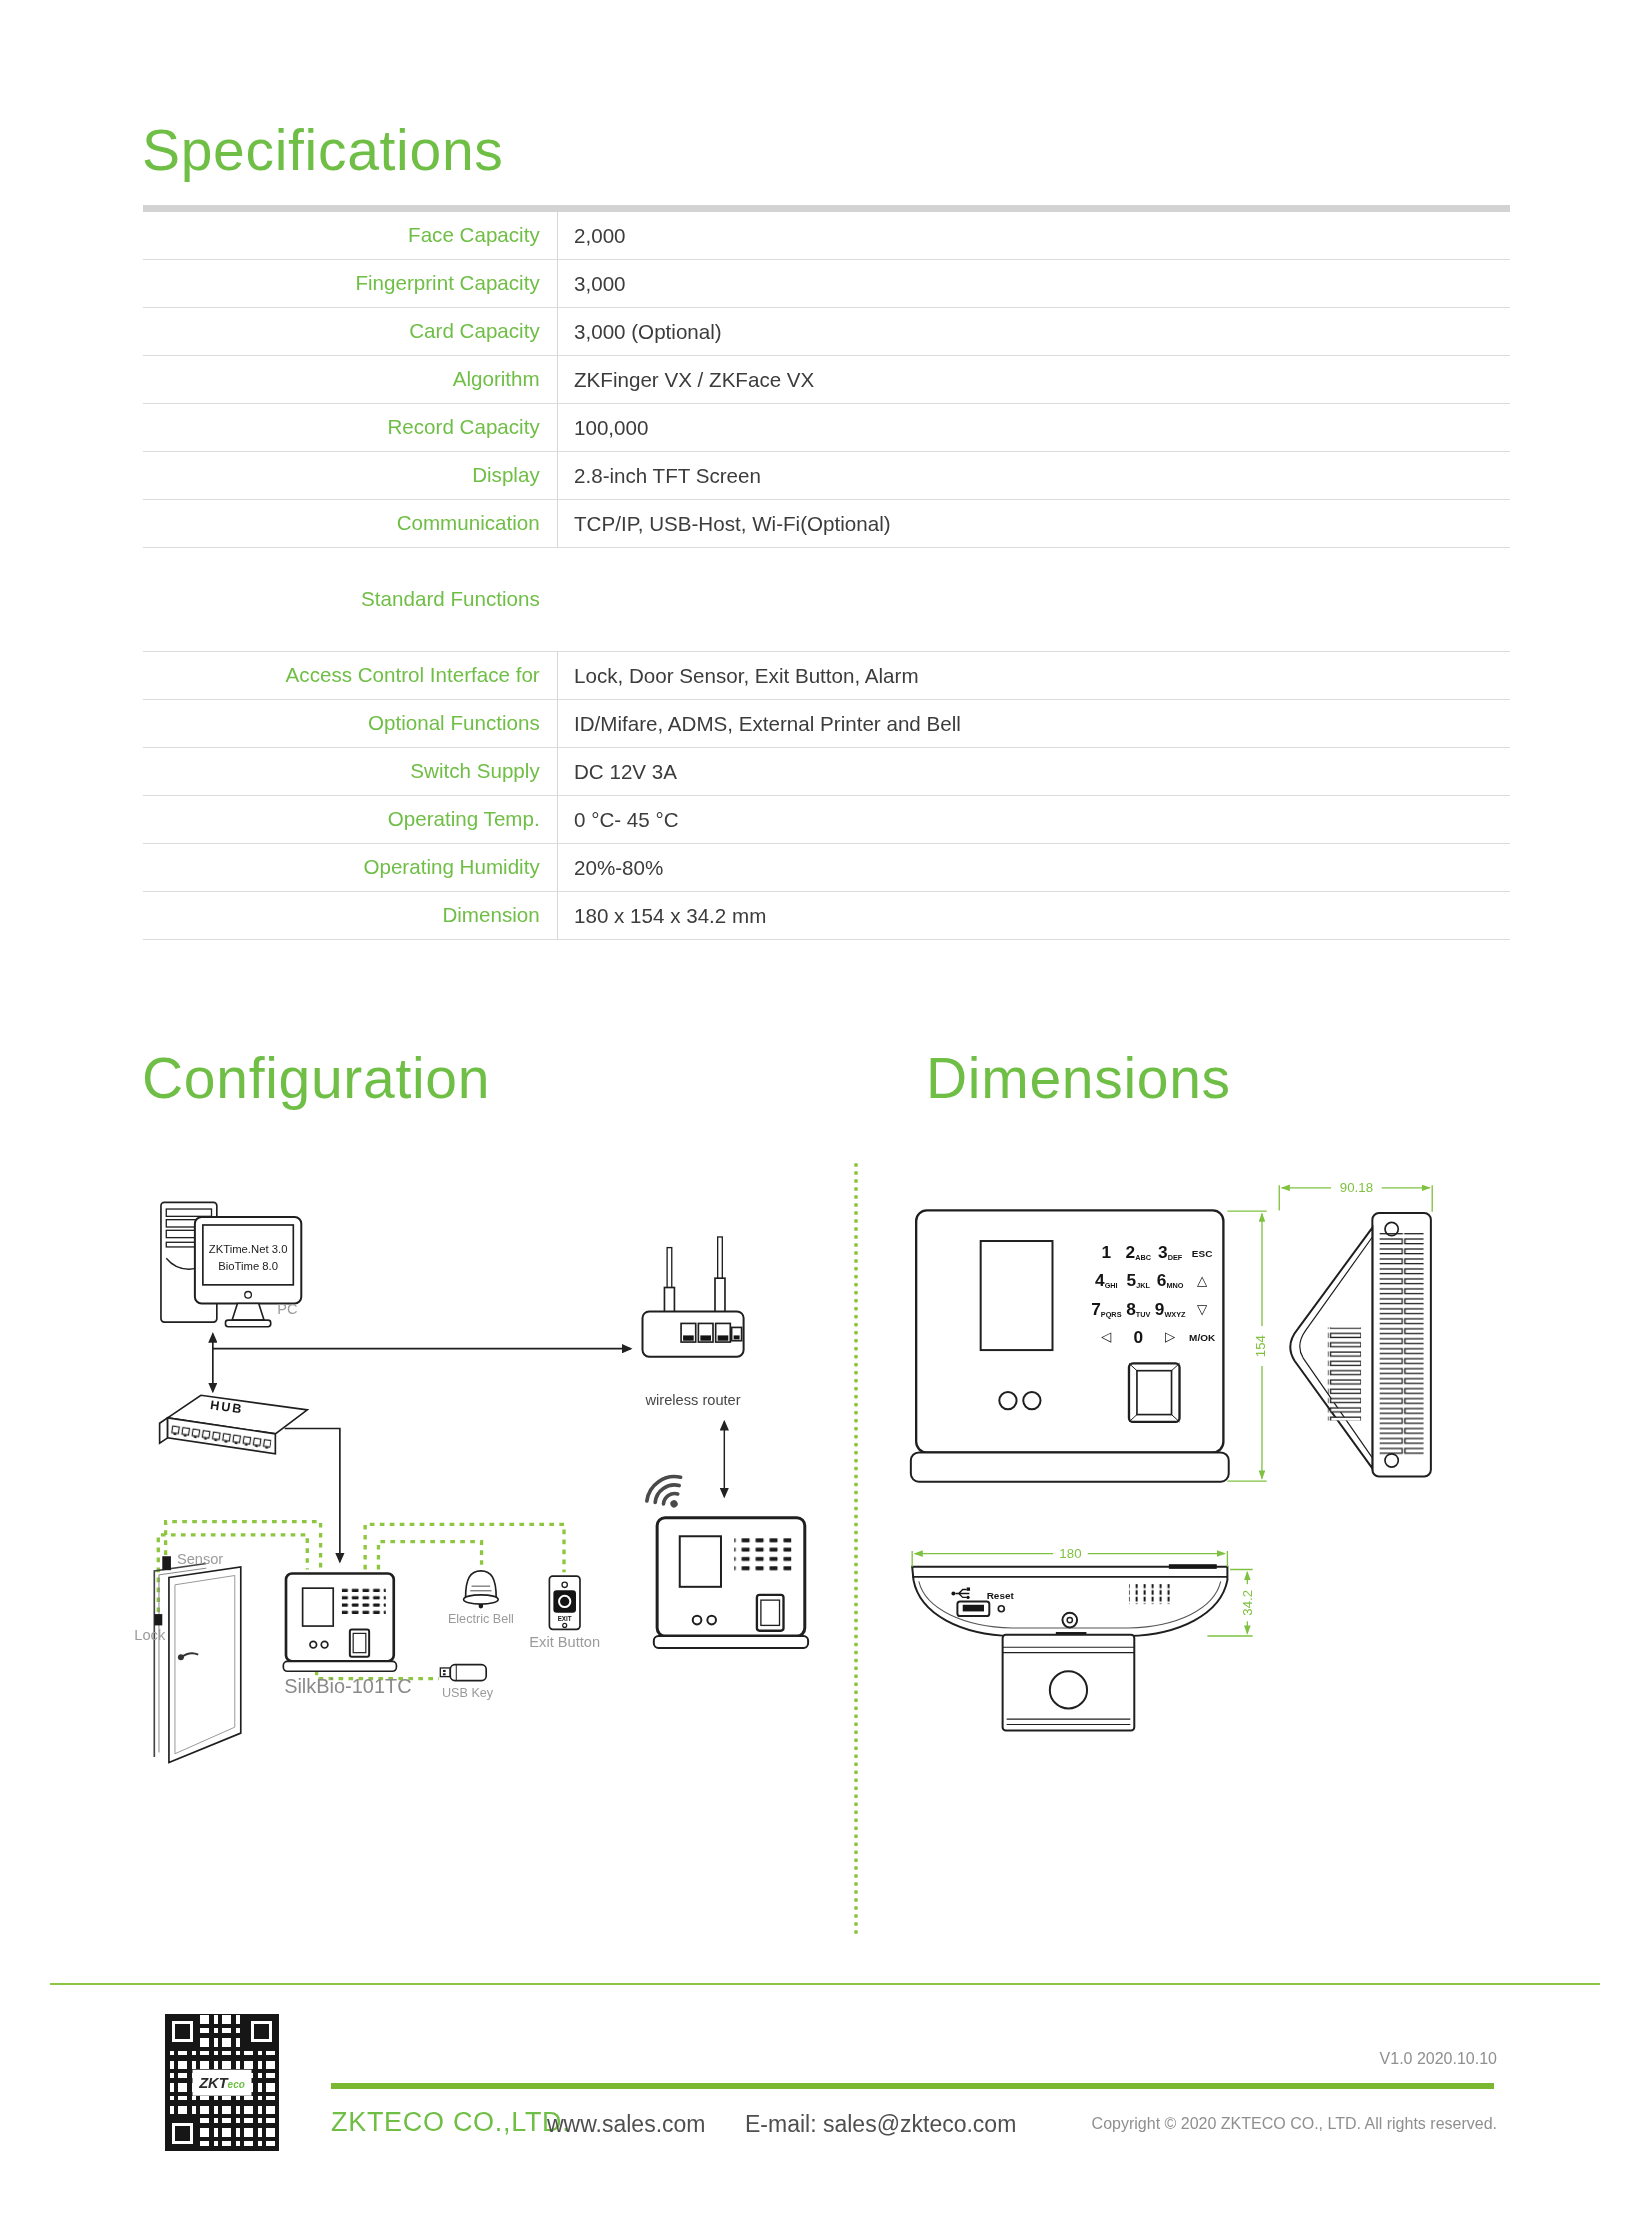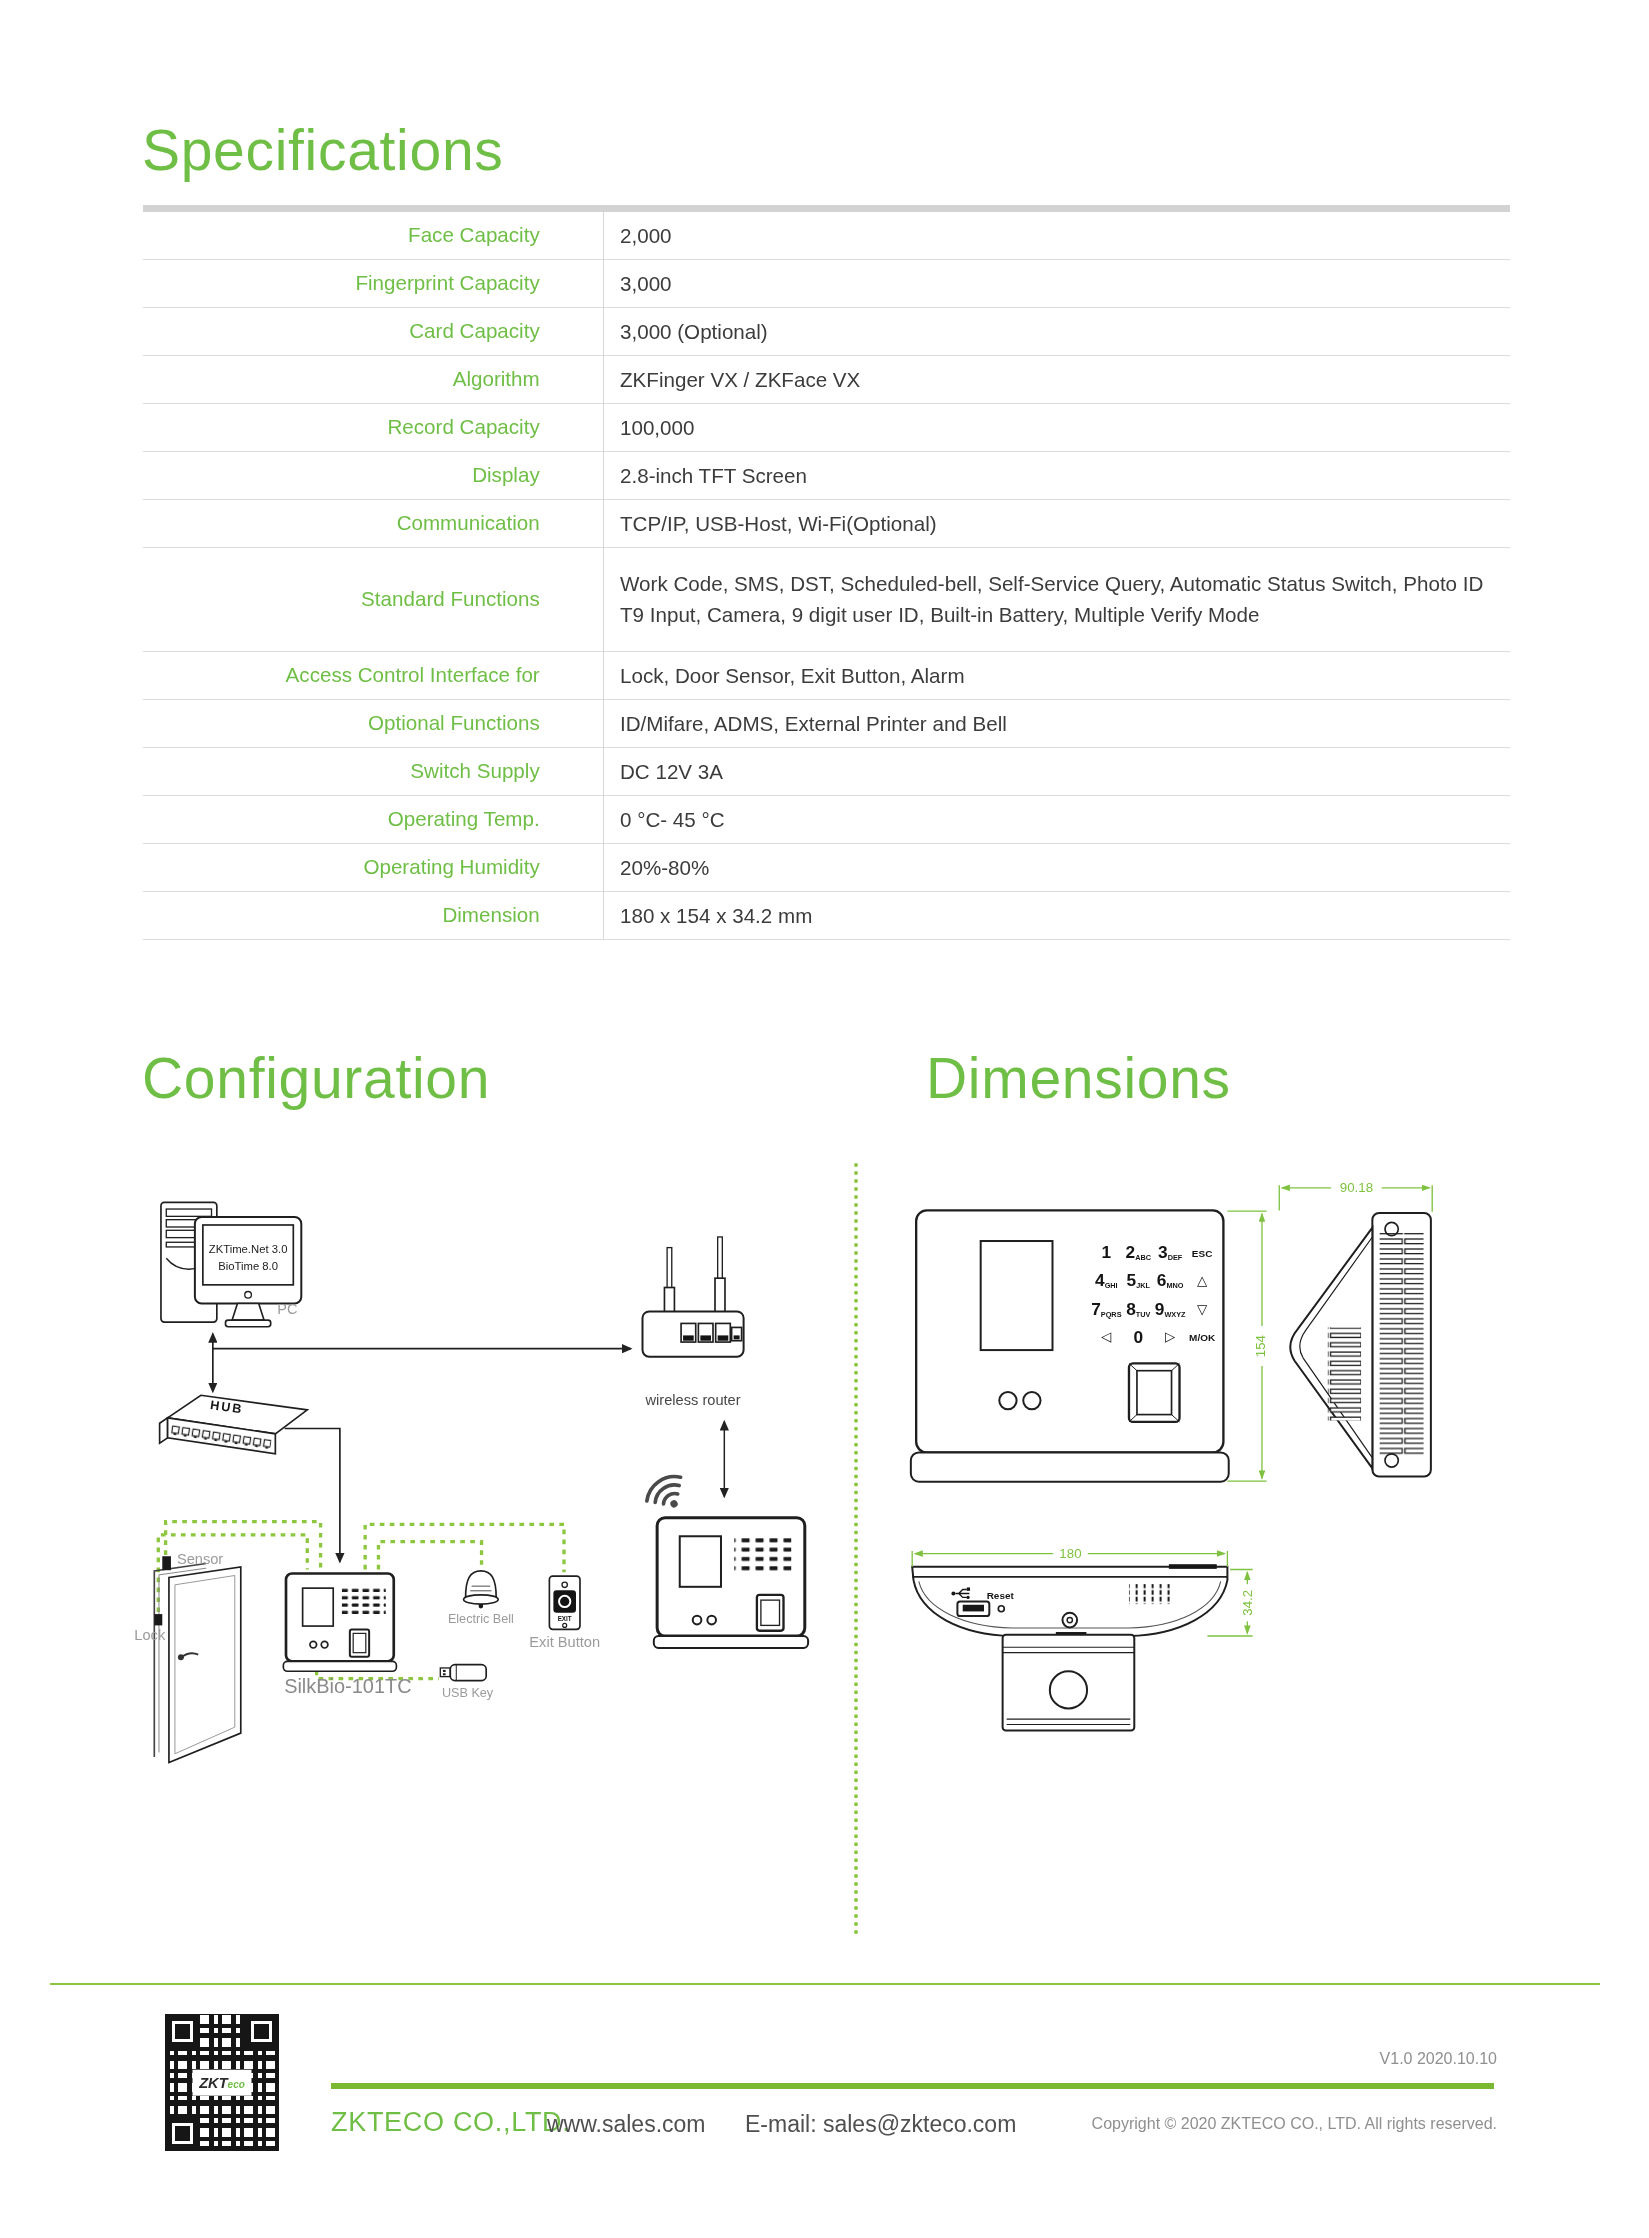--- a/index.html
+++ b/index.html
@@ -14,21 +14,21 @@
   .page{position:relative;width:1649px;height:2239px;background:#fff;overflow:hidden;
         font-family:"Liberation Sans","DejaVu Sans",sans-serif;}
   .h1{position:absolute;font-size:57px;font-weight:300;color:var(--green);letter-spacing:0.7px;line-height:1;}
   .h1.spec{left:142px;top:122px;}
   .h1.conf{left:142px;top:1050px;}
   .h1.dims{left:926px;top:1050px;}
 
   
   .spec-table{position:absolute;left:143px;top:205px;width:1367px;}
   .spec-bar{height:6.7px;background:#d3d3d3;}
-  .srow{display:flex;align-items:stretch;border-bottom:1.3px solid #dcdcdc;min-height:44px;gap:46px;}
+  .srow{display:flex;align-items:stretch;border-bottom:1.3px solid #dcdcdc;min-height:44px;}
   .srow.tall{min-height:104px;}
   .slab{width:414px;display:flex;align-items:center;justify-content:flex-end;
         padding-right:17.3px;color:var(--green);font-size:20.6px;}
   .sval{flex:1;border-left:1.3px solid #d6d6d6;display:flex;align-items:center;
         padding:8px 0 8px 16px;color:#3c3c3c;font-size:20.6px;line-height:31px;white-space:pre-line;}
 
   
   svg{position:absolute;}
   svg text{font-family:"Liberation Sans","DejaVu Sans",sans-serif;}
   .ln{stroke:var(--ink);fill:none;}
@@ -97,22 +97,20 @@
     <div class="srow">
         <div class="slab">Display</div>
         <div class="sval">2.8-inch TFT Screen</div>
       </div>
     <div class="srow">
         <div class="slab">Communication</div>
         <div class="sval">TCP/IP, USB-Host, Wi-Fi(Optional)</div>
       </div>
     <div class="srow tall">
         <div class="slab">Standard Functions</div>
-        <div class="sval">Work Code, SMS, DST, Scheduled-bell, Self-Service Query, Automatic Status Switch, Photo ID
-T9 Input, Camera, 9 digit user ID, Built-in Battery, Multiple Verify Mode</div>
       </div>
     <div class="srow">
         <div class="slab">Access Control Interface for</div>
         <div class="sval">Lock, Door Sensor, Exit Button, Alarm</div>
       </div>
     <div class="srow">
         <div class="slab">Optional Functions</div>
         <div class="sval">ID/Mifare, ADMS, External Printer and Bell</div>
       </div>
     <div class="srow">

